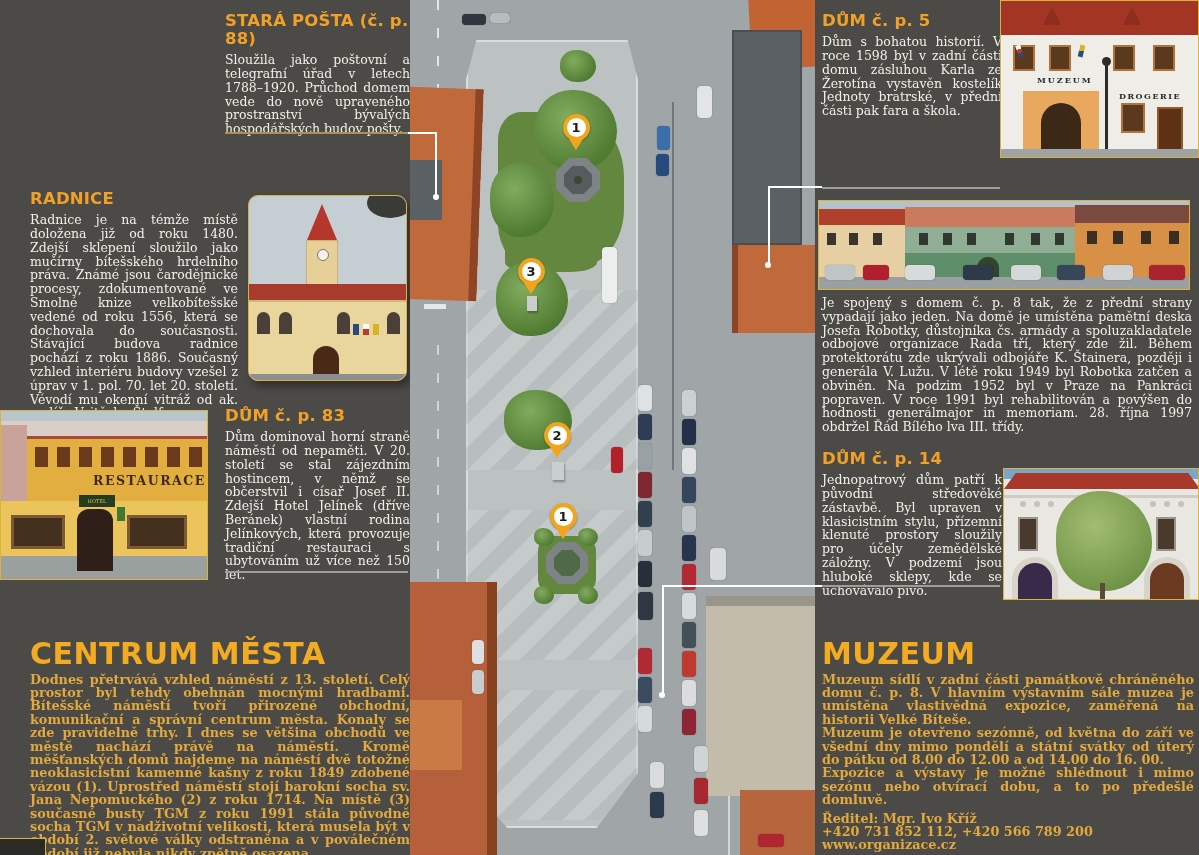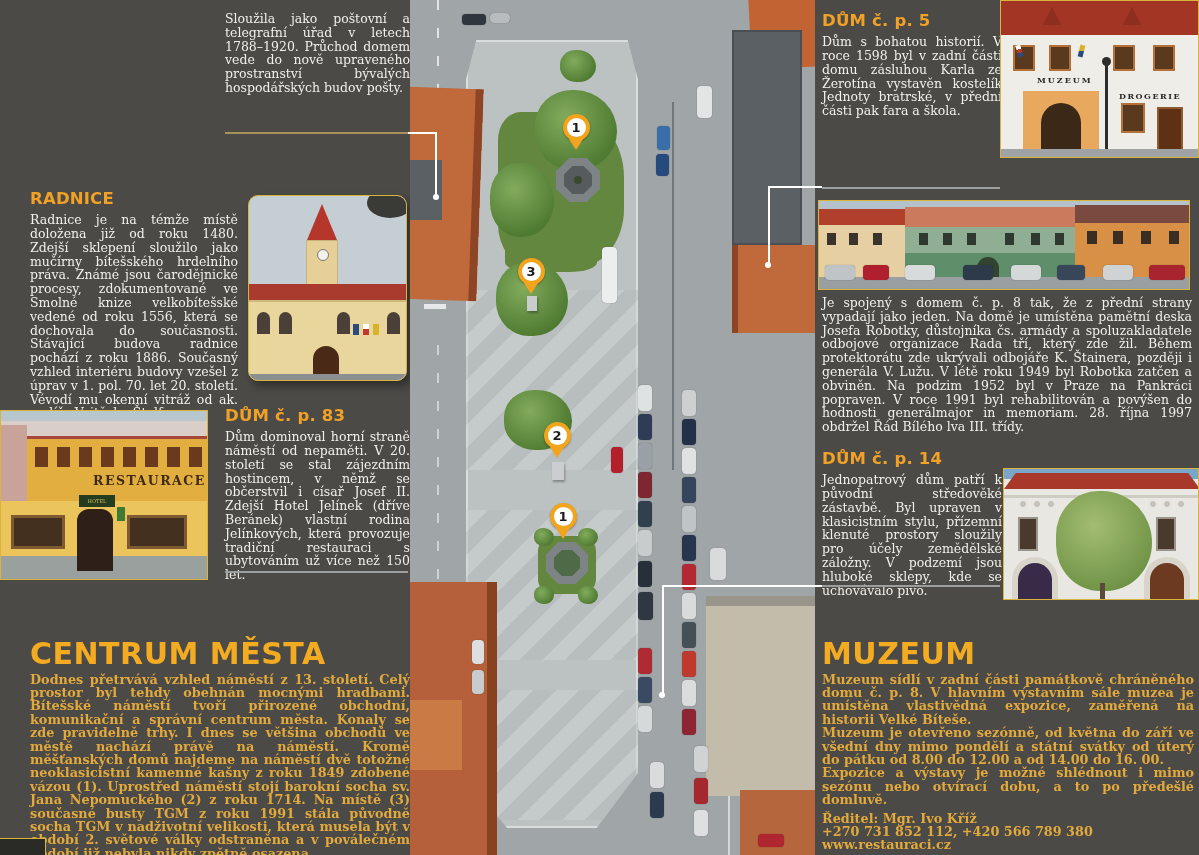--- a/index.html
+++ b/index.html
@@ -43,20 +43,21 @@
   .lead-dot{position:absolute;width:6px;height:6px;border-radius:50%;background:#fff;z-index:5;}
   .win{position:absolute;background:#332f28;border:2px solid #efe6cc;}
 </style>
 </head>
 <body>
 
 <div class="page">
 
 
   <div class="ab" style="left:225px;top:12px;width:185px;">
+    <h3 class="h-small">STARÁ POŠTA (č. p. 88)</h3>
     <p class="body-white">Sloužila jako poštovní a telegrafní úřad v letech 1788–1920. Průchod domem vede do nově upraveného prostranství bývalých hospodářských budov pošty.</p>
   </div>
   <div class="sep" style="left:225px;top:132px;width:183px;background:#a8925a;"></div>
 
   <div class="ab" style="left:30px;top:190px;width:208px;">
     <h3 class="h-small">RADNICE</h3>
     <p class="body-white">Radnice je na témže místě doložena již od roku 1480. Zdejší sklepení sloužilo jako mučírny bítešského hrdelního práva. Známé jsou čarodějnické procesy, zdokumentované ve Smolné knize velkobítešské vedené od roku 1556, která se dochovala do současnosti. Stávající budova radnice pochází z roku 1886. Současný vzhled interiéru budovy vzešel z úprav v 1. pol. 70. let 20. století. Vévodí mu okenní vitráž od ak. malíře Vojtěcha Štolfy.</p>
   </div>
 
   <div class="photo" style="left:248px;top:195px;width:159px;height:186px;background:#c5ced2;border-radius:10px;box-shadow:4px 5px 9px rgba(0,0,0,.4);">
@@ -338,18 +339,18 @@
     <div class="ab" style="left:96px;top:114px;width:5px;height:18px;background:#5a4a3a;"></div>
   </div>
 
   <div class="ab" style="left:822px;top:638px;width:372px;">
     <h2 class="h-big">MUZEUM</h2>
     <div class="body-gold">
       <p>Muzeum sídlí v zadní části památkově chráněného domu č. p. 8. V hlavním výstavním sále muzea je umístěna vlastivědná expozice, zaměřená na historii Velké Bíteše.</p>
       <p>Muzeum je otevřeno sezónně, od května do září ve všední dny mimo pondělí a státní svátky od úterý do pátku od 8.00 do 12.00 a od 14.00 do 16. 00.</p>
       <p>Expozice a výstavy je možné shlédnout i mimo sezónu nebo otvírací dobu, a to po předešlé domluvě.</p>
       <p style="margin-top:5px;">Ředitel: Mgr. Ivo Kříž</p>
-      <p>+270 731 852 112, +420 566 789 380</p>
-      <p>www.restauraci.cz</p>
+      <p>+420 731 852 112, +420 566 789 200</p>
+      <p>www.organizace.cz</p>
     </div>
   </div>
 
 </div>
 
 </body></html>

